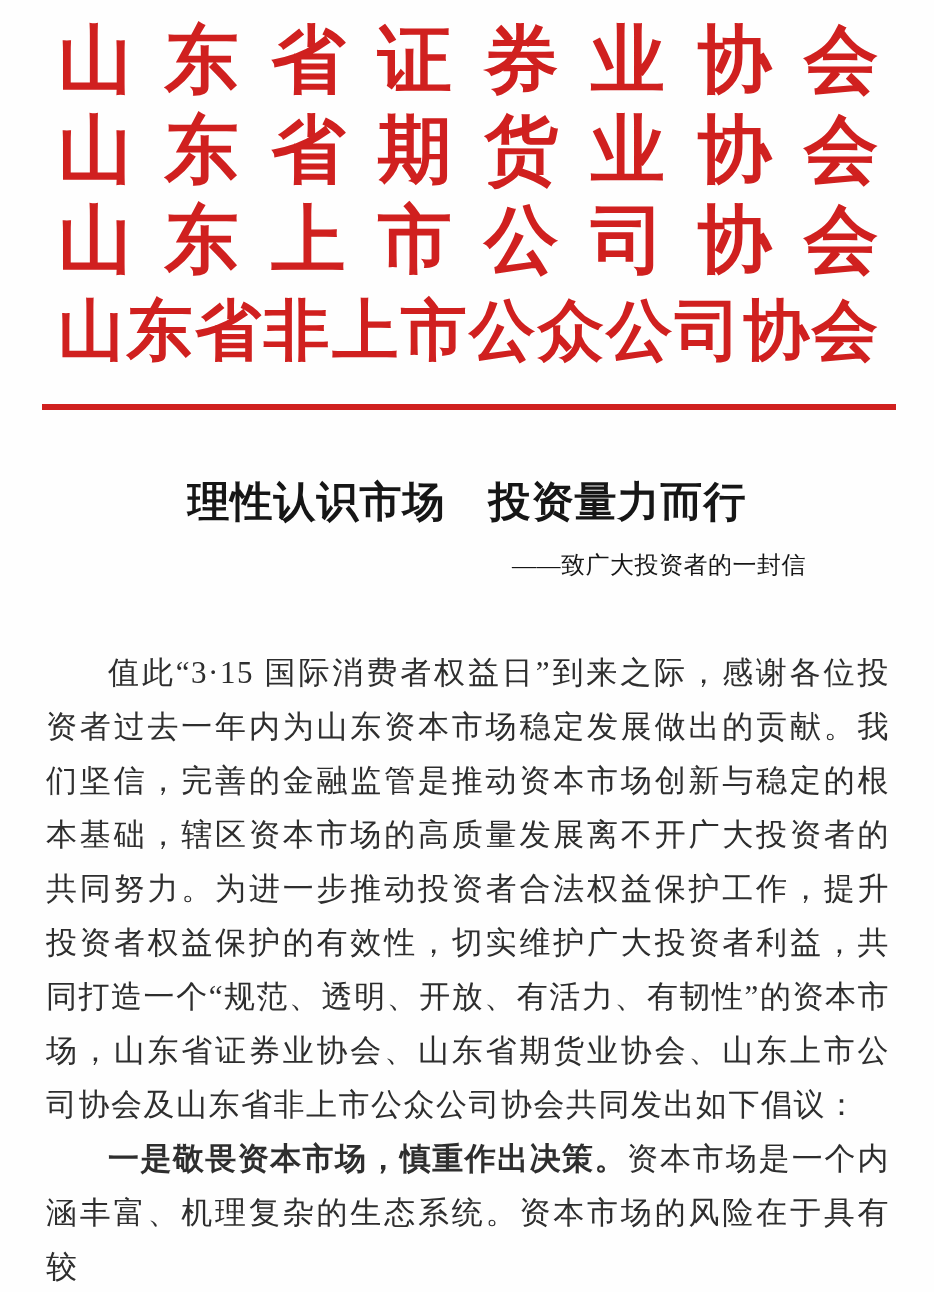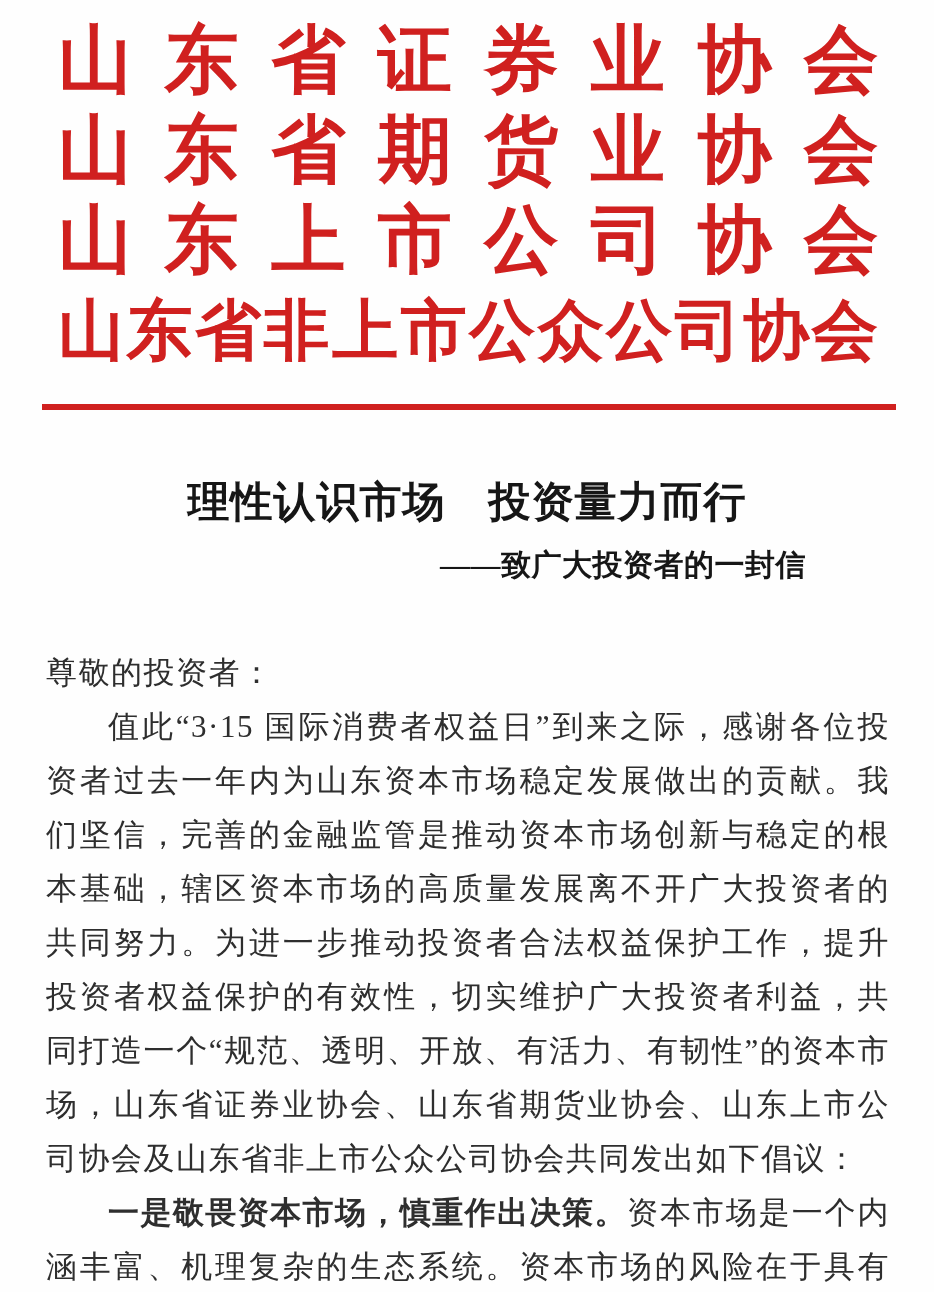--- a/index.html
+++ b/index.html
@@ -48,23 +48,23 @@
     text-align:center;
     font-size:42px;
     line-height:52px;
     font-weight:700;
     letter-spacing:1px;
     color:var(--title-ink);
   }
   .subtitle{
     margin:16px 128px 0 0;
     text-align:right;
-    font-size:30px;
+    font-size:24px;
     line-height:42px;
-    font-weight:700;
+    font-weight:400;
     letter-spacing:0.5px;
     color:var(--title-ink);
   }
   
   .letter-body{
     margin-top:60px;
     padding:0 44px 0 46px;
   }
   .letter-body p{
     margin:0;
@@ -134,18 +134,17 @@
       </div>
   </header>
 
   <div class="red-rule"></div>
 
   <h1 class="title">理性认识市场　投资量力而行</h1>
 
   <div class="subtitle">——致广大投资者的一封信</div>
 
   <main class="letter-body">
-    <p>尊敬的投资者：</p>
     <p class="indent">值此“3·15 国际消费者权益日”到来之际，感谢各位投资者过去一年内为山东资本市场稳定发展做出的贡献。我们坚信，完善的金融监管是推动资本市场创新与稳定的根本基础，辖区资本市场的高质量发展离不开广大投资者的共同努力。为进一步推动投资者合法权益保护工作，提升投资者权益保护的有效性，切实维护广大投资者利益，共同打造一个“规范、透明、开放、有活力、有韧性”的资本市场，山东省证券业协会、山东省期货业协会、山东上市公司协会及山东省非上市公众公司协会共同发出如下倡议：</p>
     <p class="indent"><strong>一是敬畏资本市场，慎重作出决策。</strong><span>资本市场是一个内涵丰富、机理复杂的生态系统。资本市场的风险在于具有较</span></p>
   </main>
 
 </div>
 
 </body></html>

